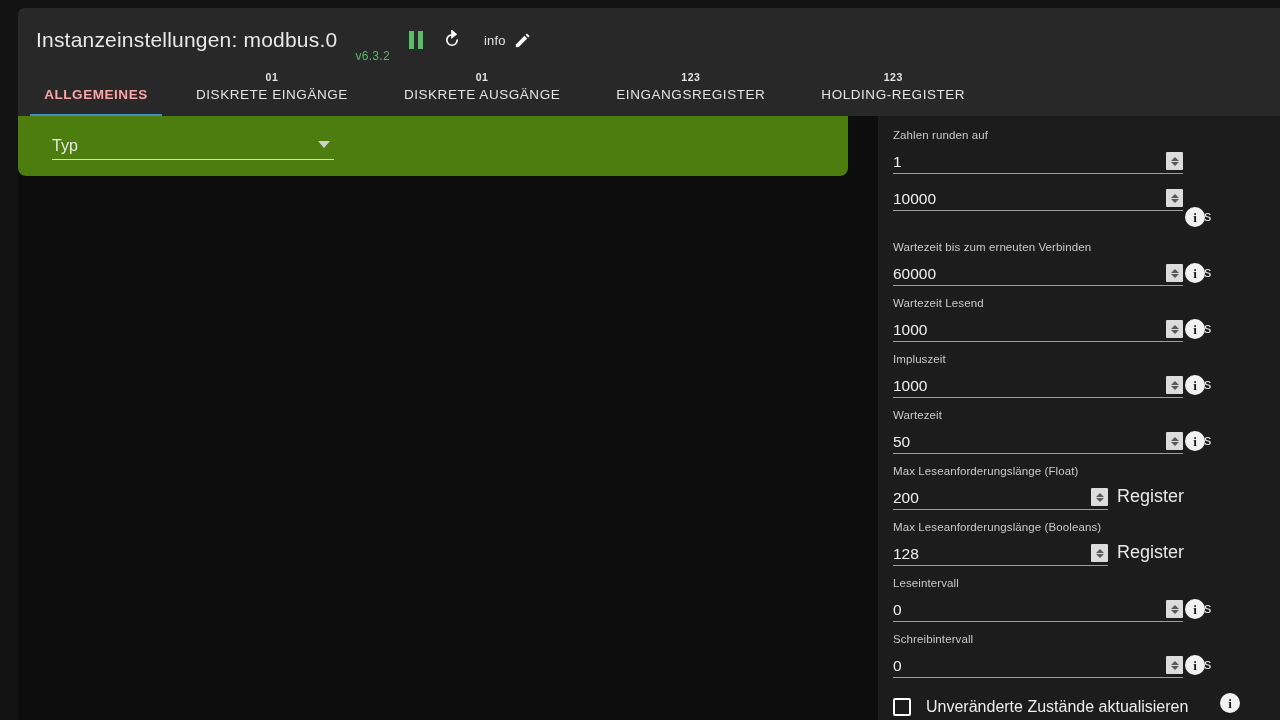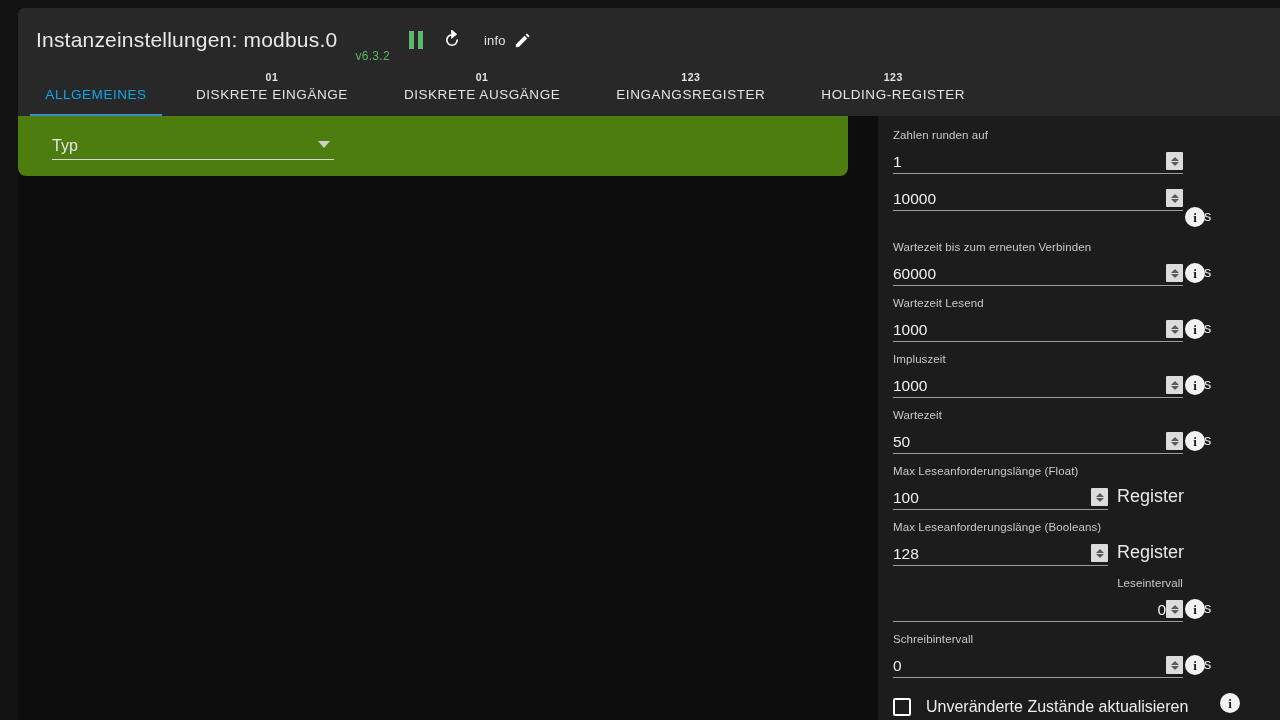--- a/index.html
+++ b/index.html
@@ -45,21 +45,21 @@
     position: relative; height: 50px;
     display: flex; flex-direction: column; align-items: center; justify-content: flex-end;
     padding: 0 12px 14px 12px;
     font-size: 13.5px; letter-spacing: .55px; color: #e3e3e3; white-space: nowrap;
     cursor: pointer;
   }
   .tab .tab-icon {
     font-size: 10.5px; font-weight: bold; letter-spacing: .5px;
     color: #e3e3e3; margin-bottom: 4px; line-height: 11px; font-family: Liberation Sans, sans-serif;
   }
-  .tab.active { color: #0ea5e9; }
+  .tab.active { color: #fca5a5; font-weight: bold; }
   .tab .underline {
     position: absolute; left: 0; bottom: 0; height: 2px; width: 100%; background: transparent;
   }
   .tab.active .underline { background: #3f8ec4; }
   #tab-allgemeines { margin-left: 12px; width: 132px; }
   #tab-diskrete-eingaenge { margin-left: 22px; }
   #tab-diskrete-ausgaenge { margin-left: 32px; }
   #tab-eingangsregister { margin-left: 32px; }
   #tab-holding-register { margin-left: 32px; }
 
@@ -271,40 +271,40 @@
             <span class="up"></span>
             <span class="dn"></span>
           </div>
         </div>
         <div class="unit" style="position: absolute; left: 299px; top: 23px; margin: 0px;">ms</div>
       </div>
       <div class="info-badge" style="left: 307px; top: 315px;">i</div>
       <div class="field" style="top: 348px; width: 215px;">
         <div class="field-label">Max Leseanforderungslänge (Float)</div>
         <div class="field-row">
-          <div class="field-value">100</div>
+          <div class="field-value">200</div>
           <div class="spinner">
             <span class="up"></span>
             <span class="dn"></span>
           </div>
         </div>
         <div class="unit wide" style="position: absolute; left: 224px; top: 23px; margin: 0px;">Register</div>
       </div>
       <div class="field" style="top: 404px; width: 215px;">
         <div class="field-label">Max Leseanforderungslänge (Booleans)</div>
         <div class="field-row">
           <div class="field-value">128</div>
           <div class="spinner">
             <span class="up"></span>
             <span class="dn"></span>
           </div>
         </div>
         <div class="unit wide" style="position: absolute; left: 224px; top: 23px; margin: 0px;">Register</div>
       </div>
-      <div class="field" style="top: 460px; text-align: right;">
+      <div class="field" style="top: 460px;">
         <div class="field-label">Leseintervall</div>
         <div class="field-row">
           <div class="field-value">0</div>
           <div class="spinner">
             <span class="up"></span>
             <span class="dn"></span>
           </div>
         </div>
         <div class="unit" style="position: absolute; left: 299px; top: 23px; margin: 0px;">ms</div>
       </div>

